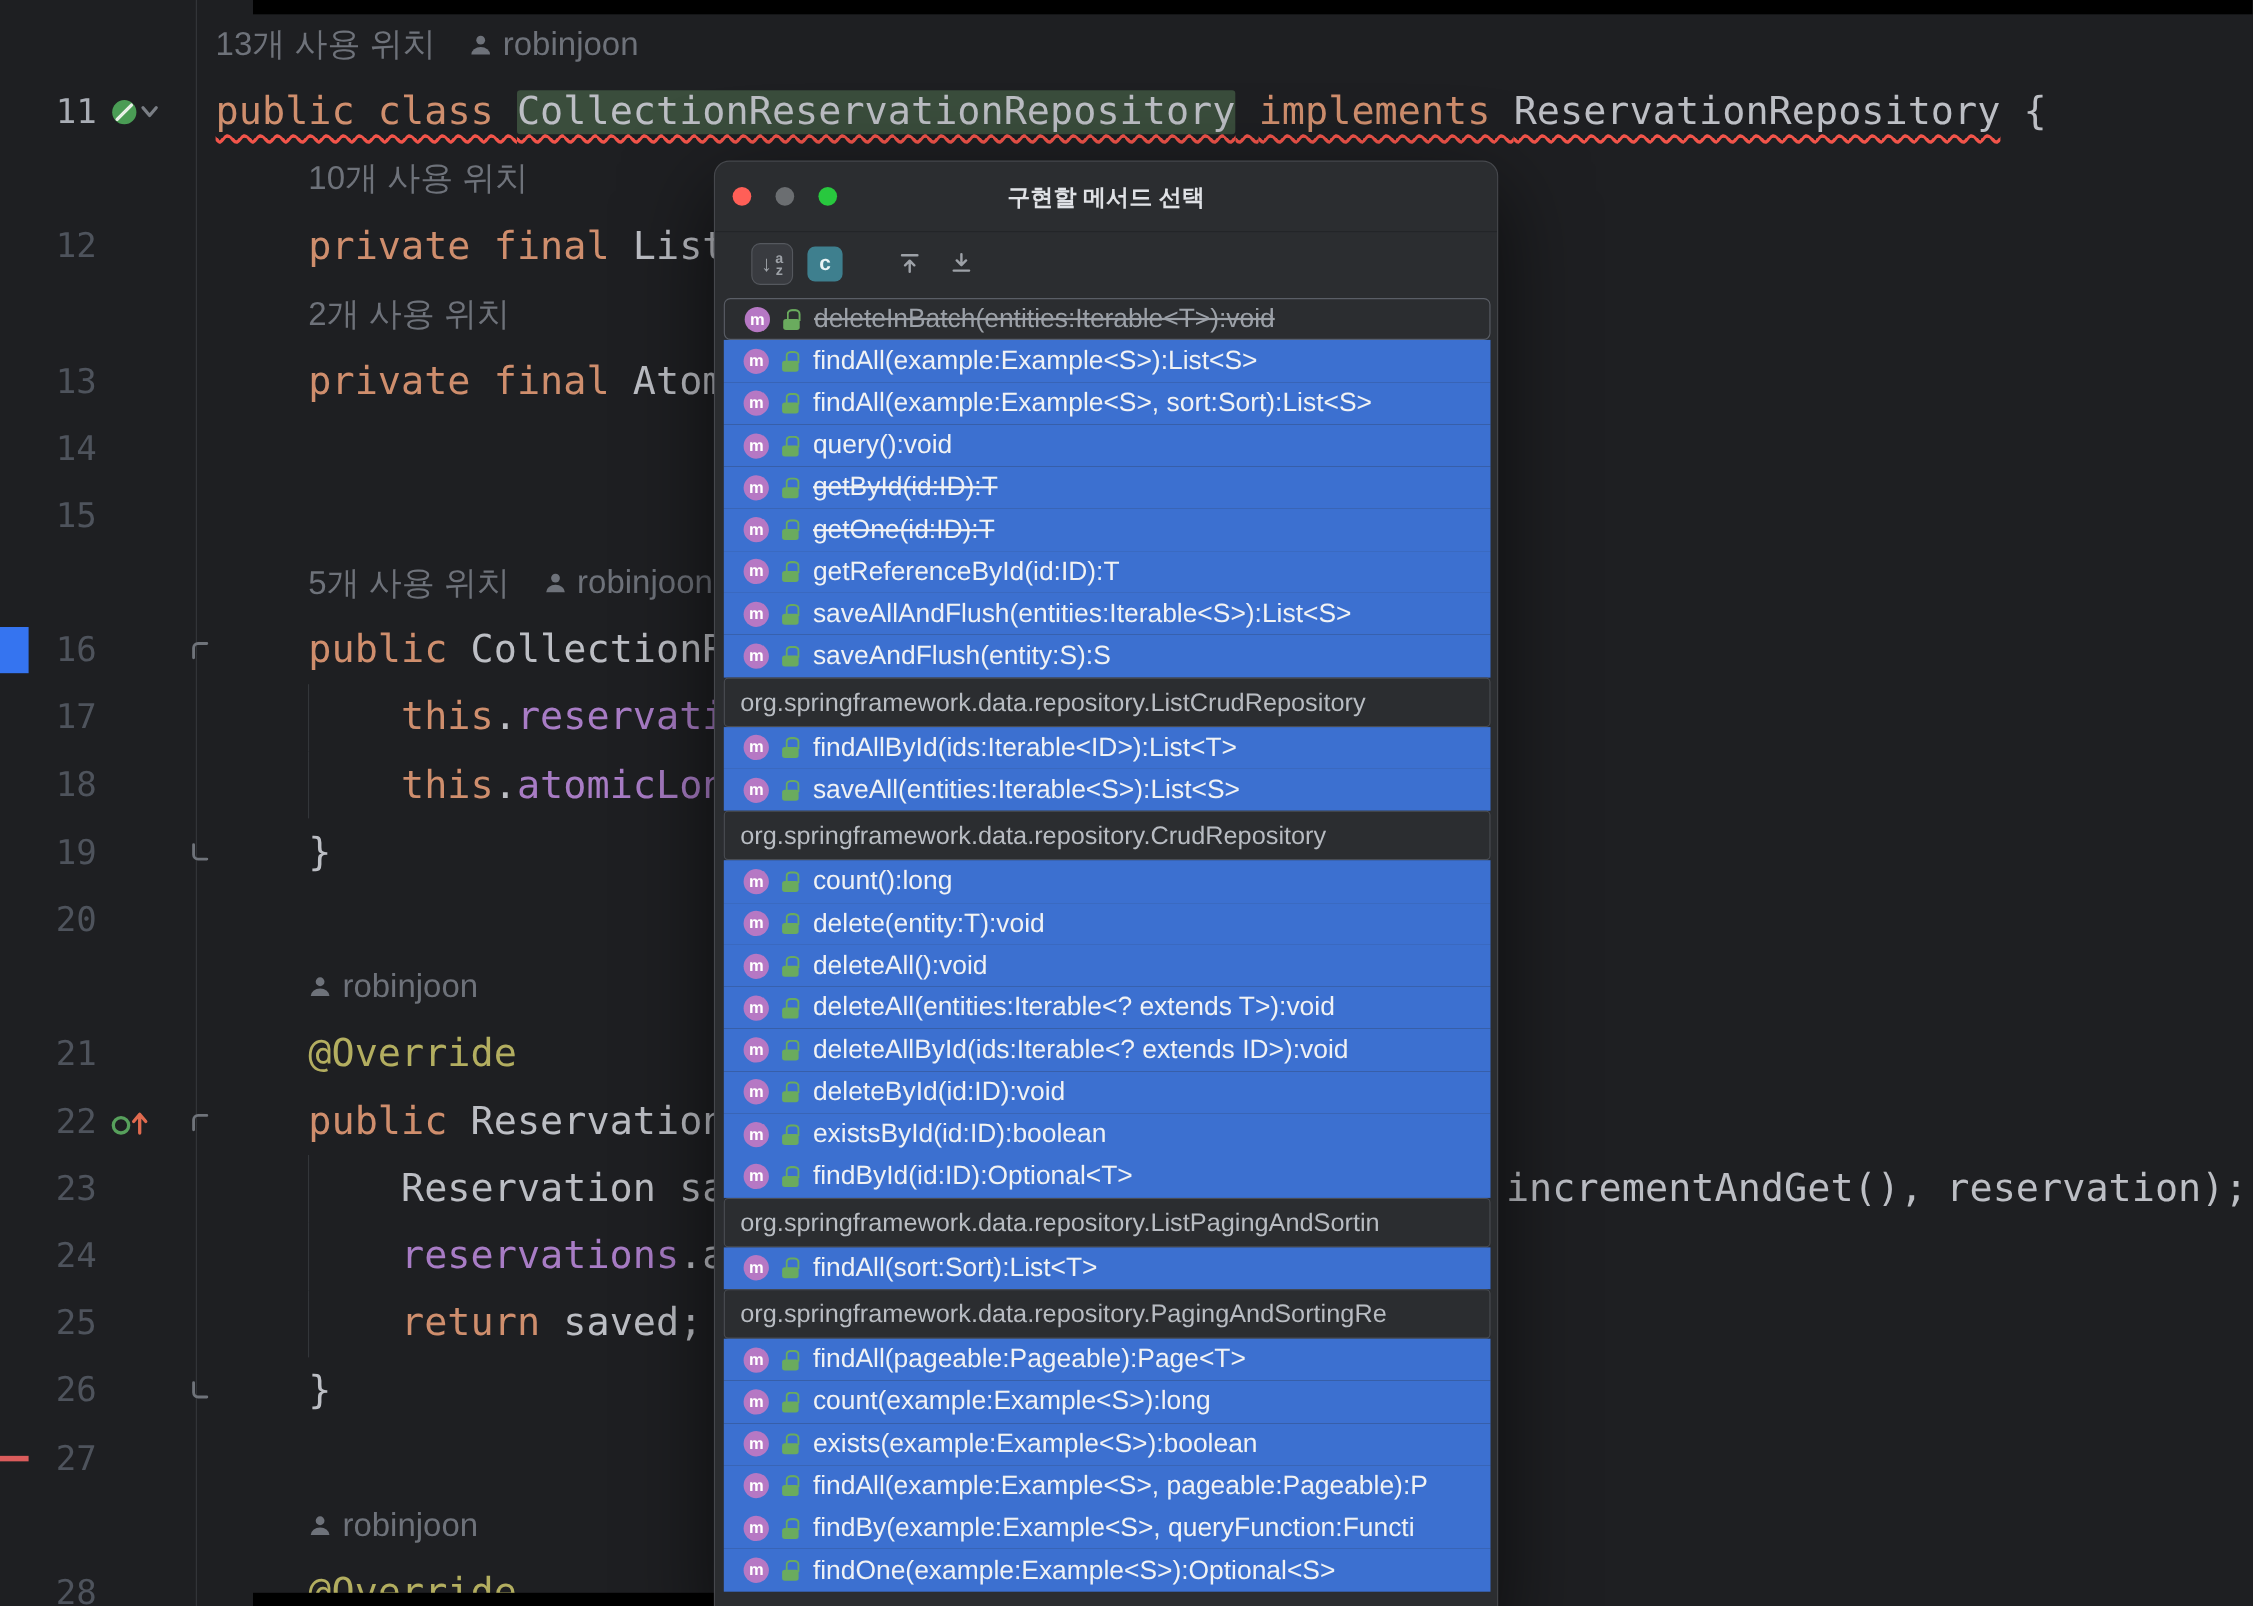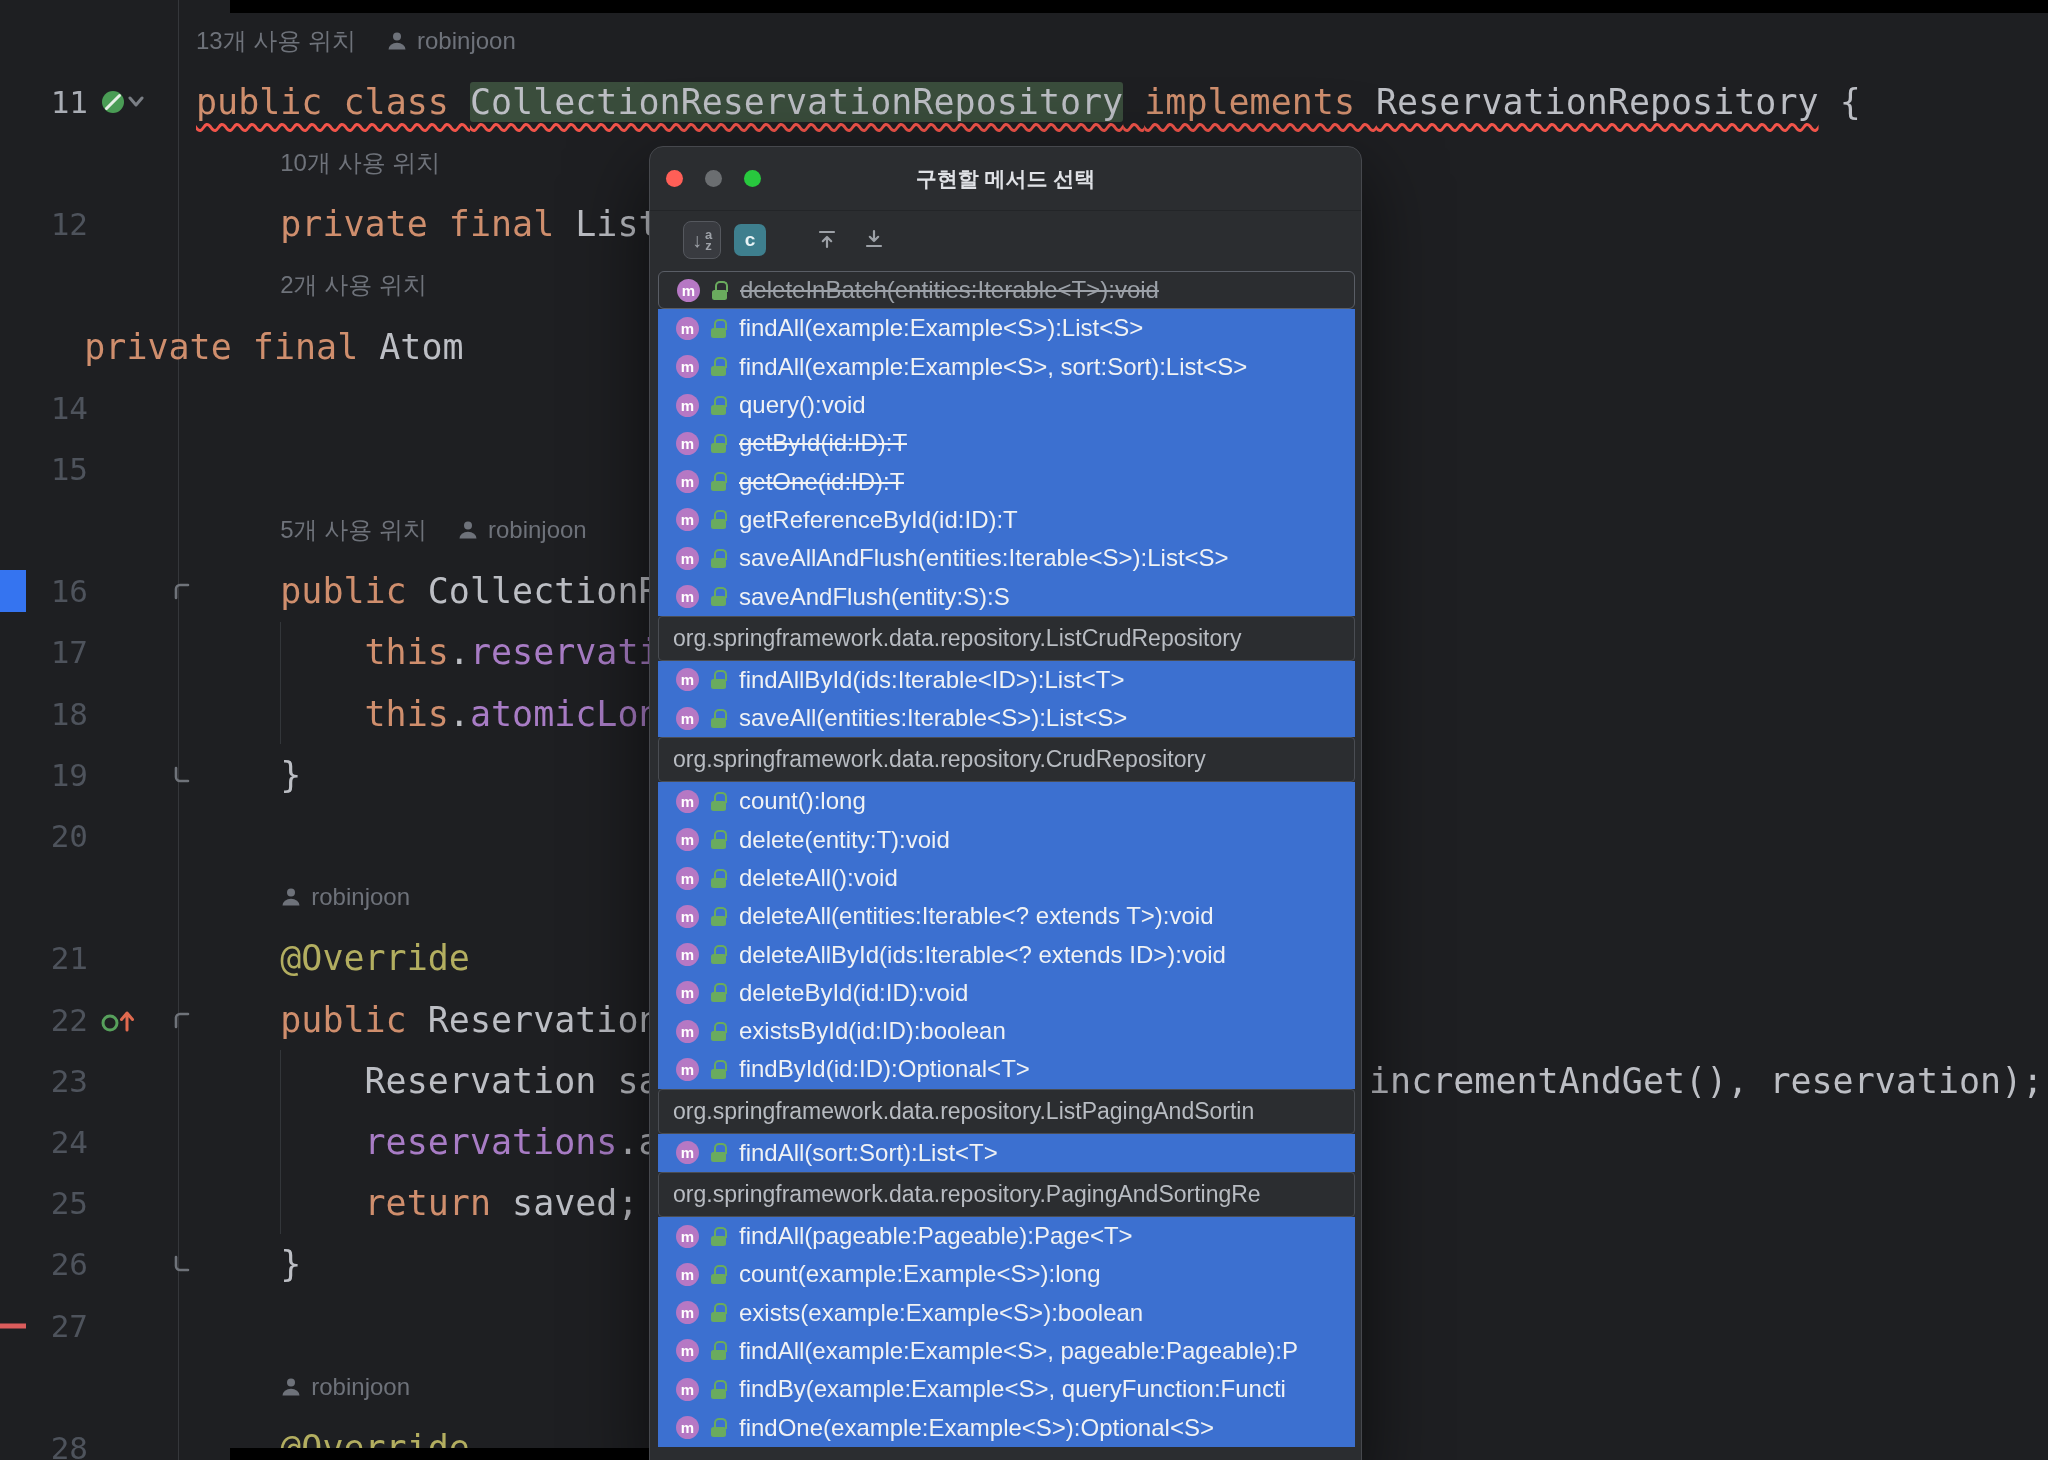--- a/index.html
+++ b/index.html
@@ -21,21 +21,21 @@
   .mark-blue { position:absolute; left:0; top:50%; transform:translateY(-50%); width:26px; height:42px; background:var(--change-blue); }
   .mark-red  { position:absolute; left:0; top:50%; transform:translateY(-50%); width:26px; height:5px;  background:var(--change-red); }
   .ecode { flex:1; position:relative; height:100%; display:flex; align-items:center;
            font-family:"DejaVu Sans Mono",monospace; font-size:35px; color:var(--plain); }
   .ecode span { white-space:pre; }
   .tok-k { color:var(--keyword); } .tok-p { color:var(--plain);text-align:right; }
   .tok-f { color:var(--field); }   .tok-a { color:var(--annotation); }
   .wavy { text-decoration-line:underline; text-decoration-style:wavy;
           text-decoration-color:var(--error-wave); text-decoration-thickness:2.5px; text-underline-offset:9px; }
   .hl { background:var(--highlight-bg); border-radius:3px; }
-  .inlay { font-family:"Liberation Sans",sans-serif; font-size:24px; color:var(--inlay); margin-right:30px; white-space:pre; }
+  .inlay { font-family:"Liberation Sans",sans-serif; font-size:30px; color:var(--inlay); margin-right:30px; white-space:pre; }
   .person { display:inline-flex; margin-right:9px; color:var(--inlay); }
   .iguide { position:absolute; top:0; bottom:0; width:1px; background:var(--guide); }
   .rfrag { position:absolute; left:1173px; top:50%; transform:translateY(-50%); display:flex; }
 
   .estrip { position:absolute; background:#000; z-index:3; }
   .estrip.top { left:230px; right:0; top:0; height:13px; }
   .estrip.bot { left:230px; width:419px; bottom:0; height:12px; }
 
   
   .dialog { position:absolute; left:649px; top:146px; width:713px; height:1332px; z-index:10;
@@ -130,20 +130,23 @@
             <span class="tok-p">List</span>
           </div>
         </div>
         <div class="erow">
           <div class="egutter"></div>
           <div class="ecode" style="padding-left: 84.28px;">
             <span class="inlay">2개 사용 위치</span>
           </div>
         </div>
         <div class="erow">
+          <div class="egutter">
+            <span class="lnum">13</span>
+          </div>
           <div class="ecode" style="padding-left: 84.28px;">
             <span class="tok-k">private final </span>
             <span class="tok-p">Atom</span>
           </div>
         </div>
         <div class="erow">
           <div class="egutter">
             <span class="lnum">14</span>
           </div>
           <div class="ecode" style="padding-left: 0px;"></div>

